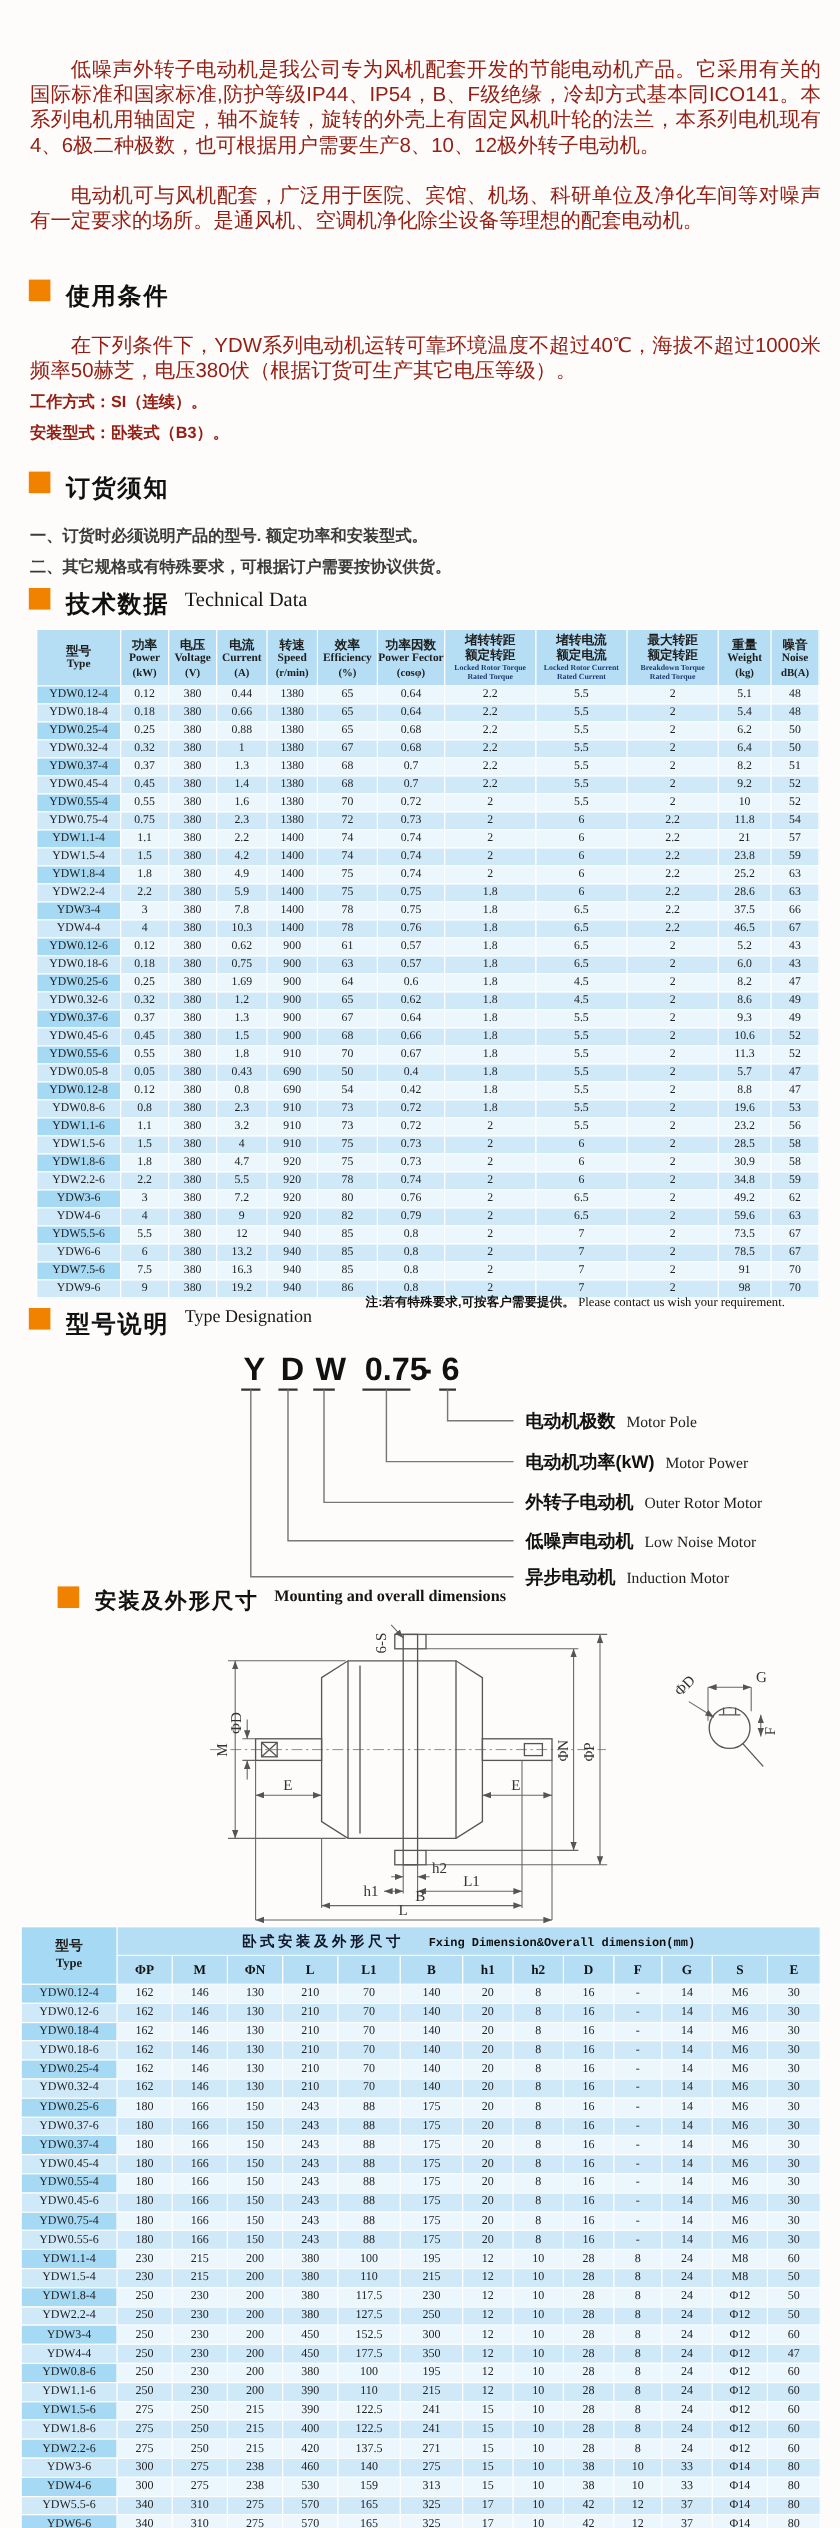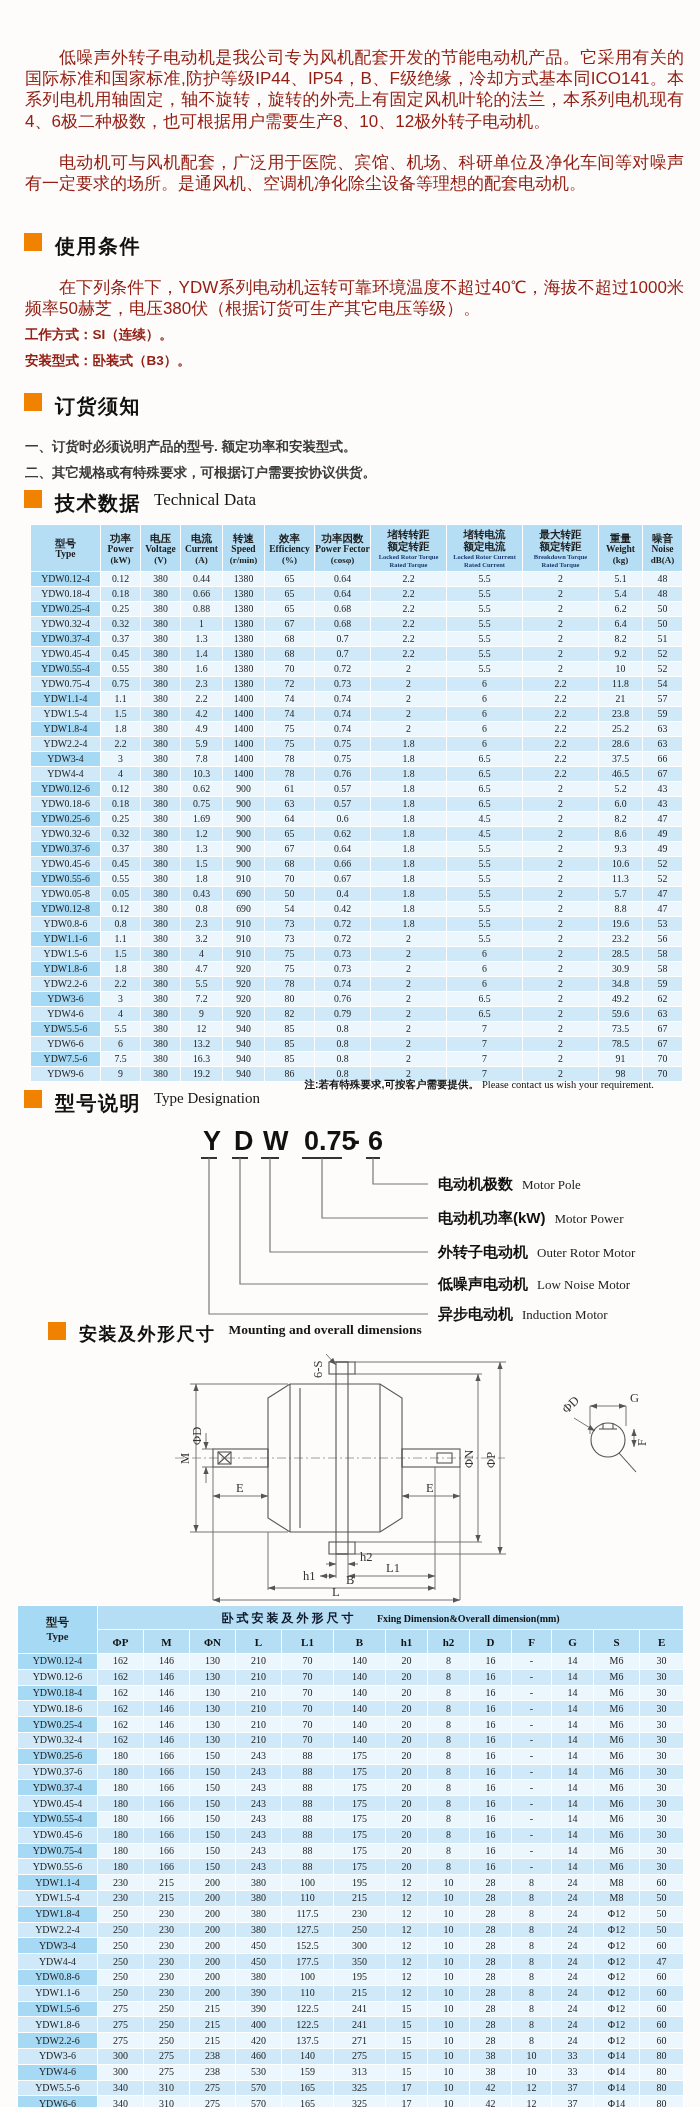--- a/index.html
+++ b/index.html
@@ -59,21 +59,21 @@
   .dw-lab{font-family:"Liberation Serif",serif;font-size:12.5px;fill:#333;}
 
   
   #dims-table{position:absolute;top:1605px;left:17px;width:666px;border-collapse:collapse;table-layout:fixed;}
   #dims-table th{border:1px solid #fff;vertical-align:middle;}
   .dims-type-th{background:#A6D9F4;}
   .dt-cn{font-size:11.5px;font-weight:bold;color:#1d1d1d;line-height:15px;}
   .dt-en{font-family:"Liberation Serif",serif;font-size:10.5px;color:#1d1d1d;line-height:14px;}
   .dims-group{background:#B5DEF5;height:21px;}
   .dg-cn{font-size:12px;font-weight:bold;color:#0f172a;letter-spacing:3px;}
-  .dg-en{font-family:Liberation Serif, serif;font-size:10px;font-weight:bold;color:#111;margin-left:16px;}
+  .dg-en{font-family:Liberation Mono, monospace;font-size:10px;font-weight:bold;color:#111;margin-left:16px;}
   .dim-col-h{background:#B5DEF5;height:21px;font-family:"Liberation Serif",serif;font-size:11px;font-weight:bold;color:#111;}
   #dims-table td{height:14.8px;padding:0;border:1px solid #fff;background:#EBF6FD;font-family:"Liberation Serif",serif;font-size:10px;line-height:1;color:#222;text-align:center;}
   #dims-table tr.alt td{background:#CFE9F8;}
   #dims-table td.type-col{background:#A6D9F4;}
 </style>
 </head>
 <body>
 
 <div class="page">
 

